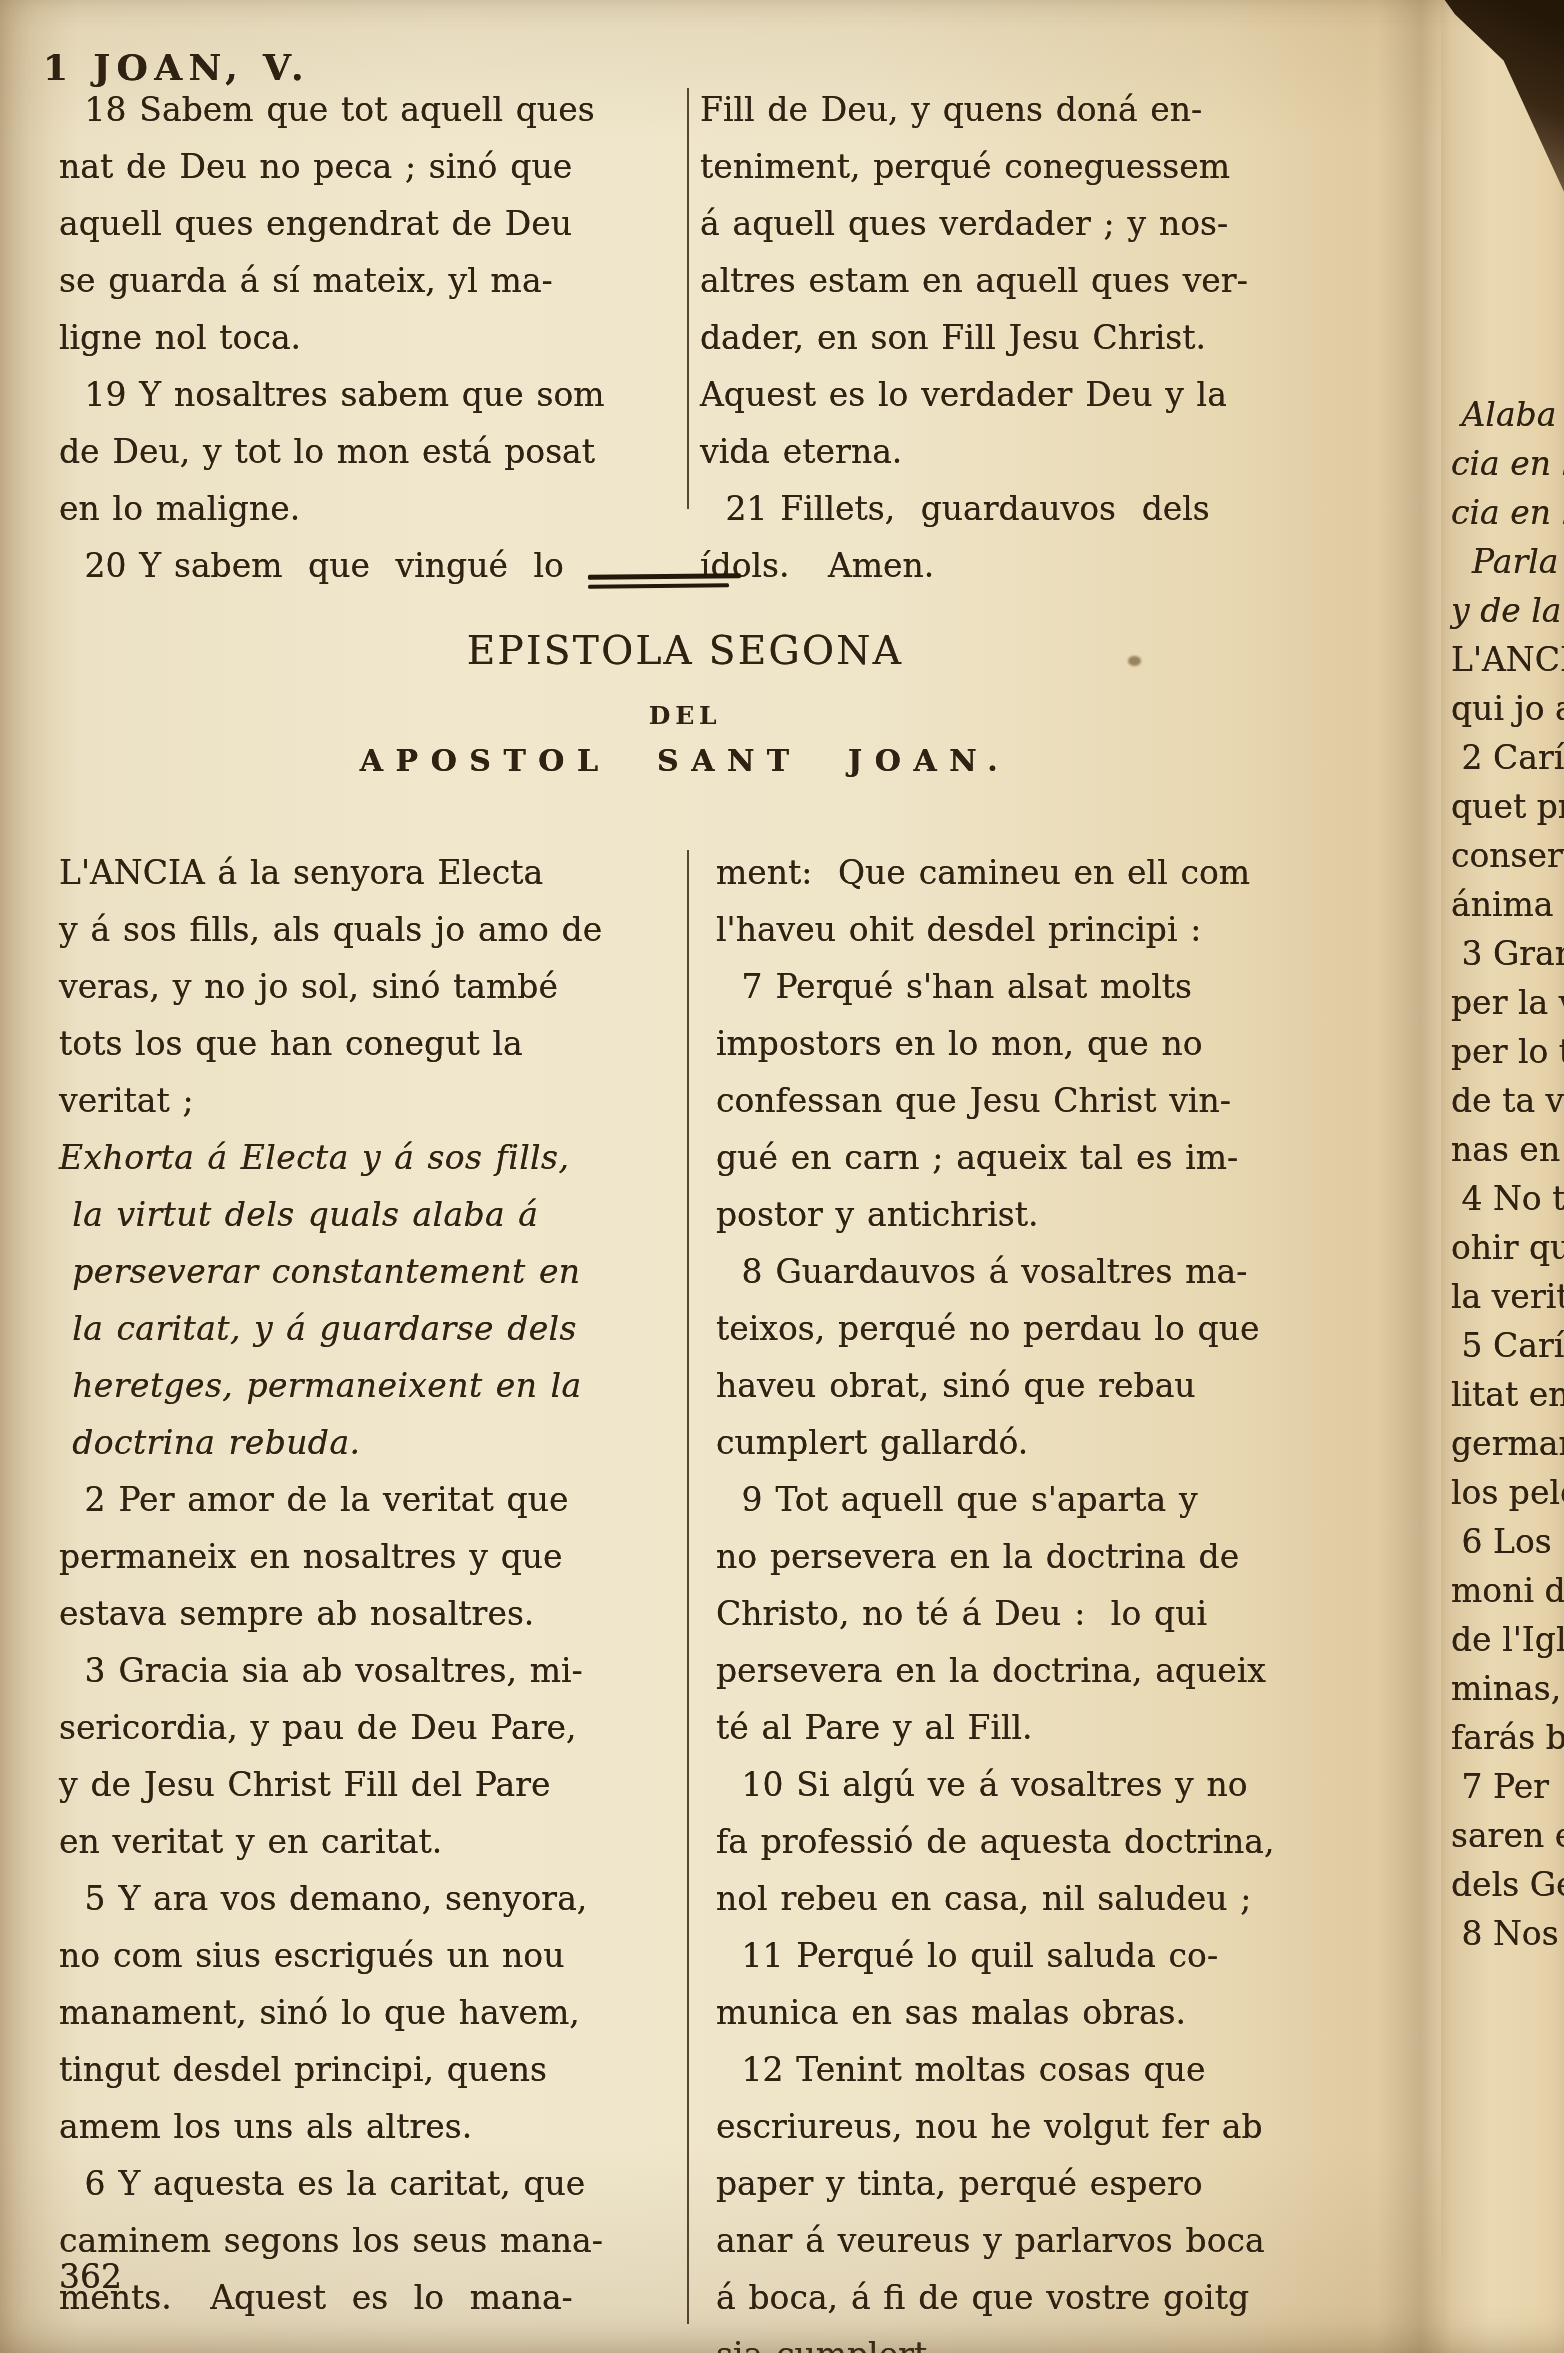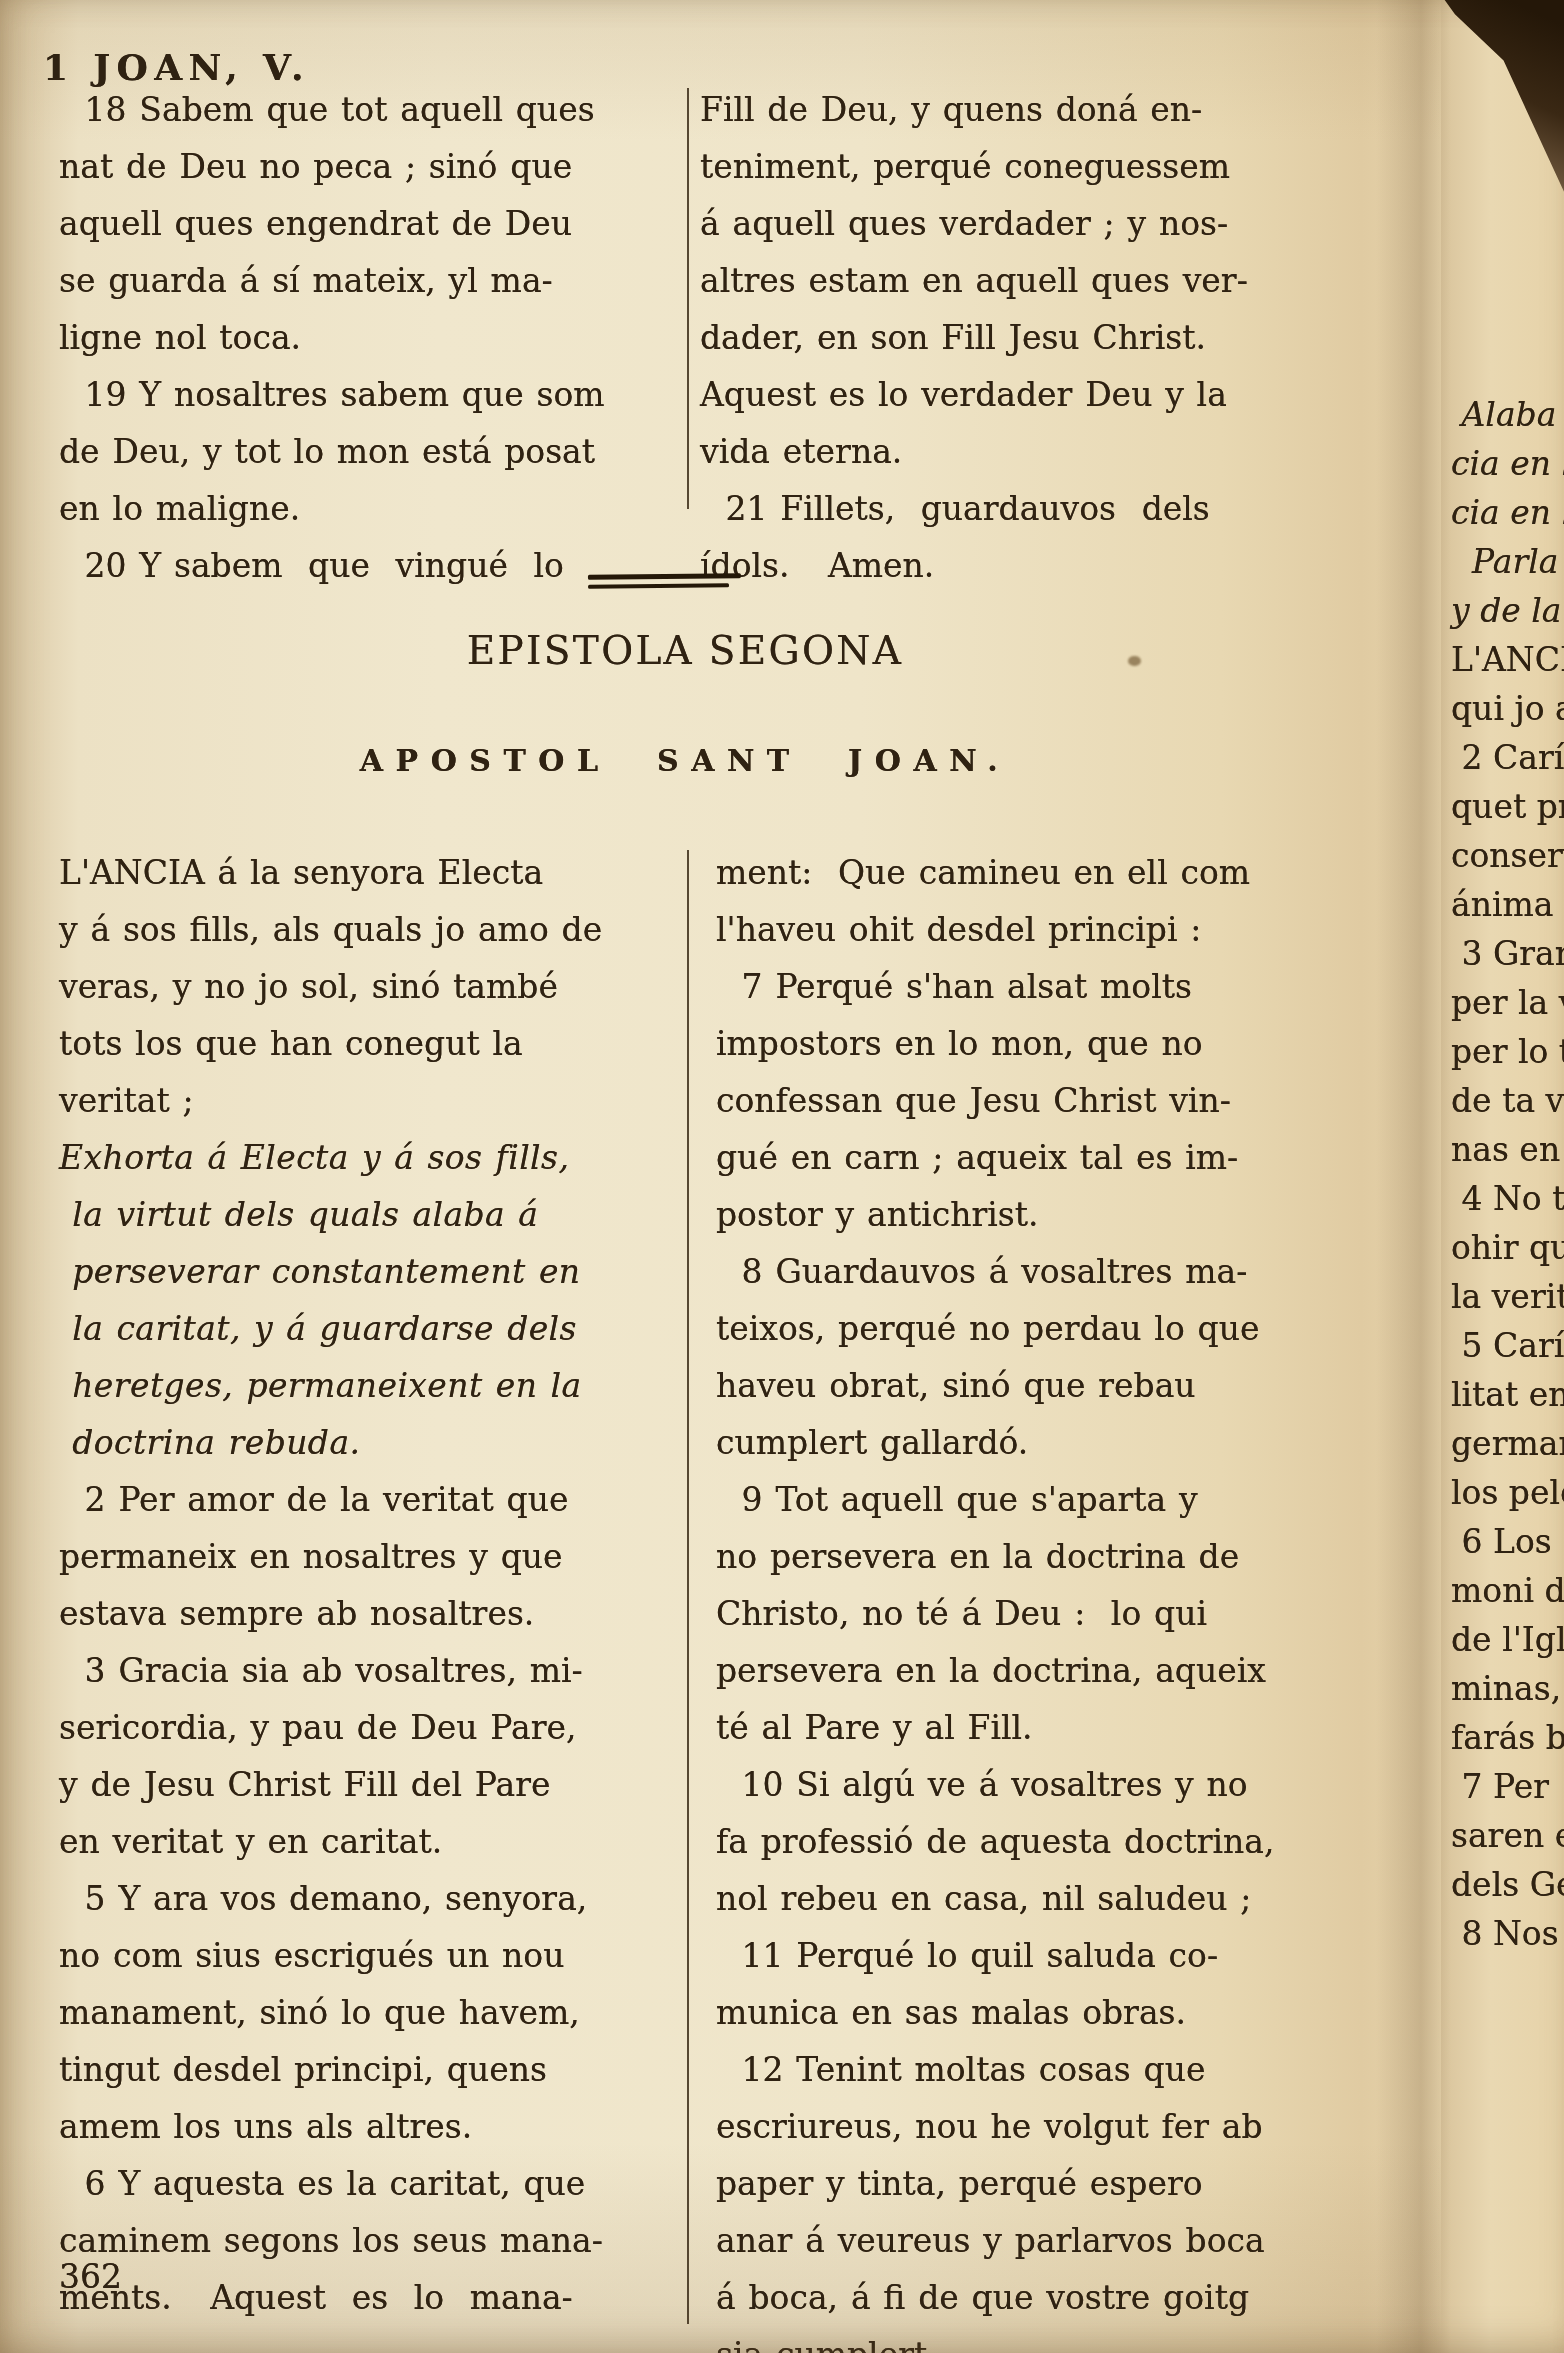--- a/index.html
+++ b/index.html
@@ -128,20 +128,21 @@
     <p class="para">  21 Fillets,  guardauvos  dels
 ídols.   Amen.</p>
   </div>
 
   <div class="ornament">
     <div class="bar1"></div>
     <div class="bar2"></div>
   </div>
 
   <div class="txt title1">EPISTOLA SEGONA</div>
+  <div class="txt title2">DEL</div>
   <div class="txt title3">APOSTOL SANT JOAN.</div>
 
   <div class="col" style="left:59px; top:844px; width:618px;">
     <p class="para">L'ANCIA á la senyora Electa
 y á sos fills, als quals jo amo de
 veras, y no jo sol, sinó també
 tots los que han conegut la
 veritat ;</p>
     <p class="para intro">Exhorta á Electa y á sos fills,
  la virtut dels quals alaba á

